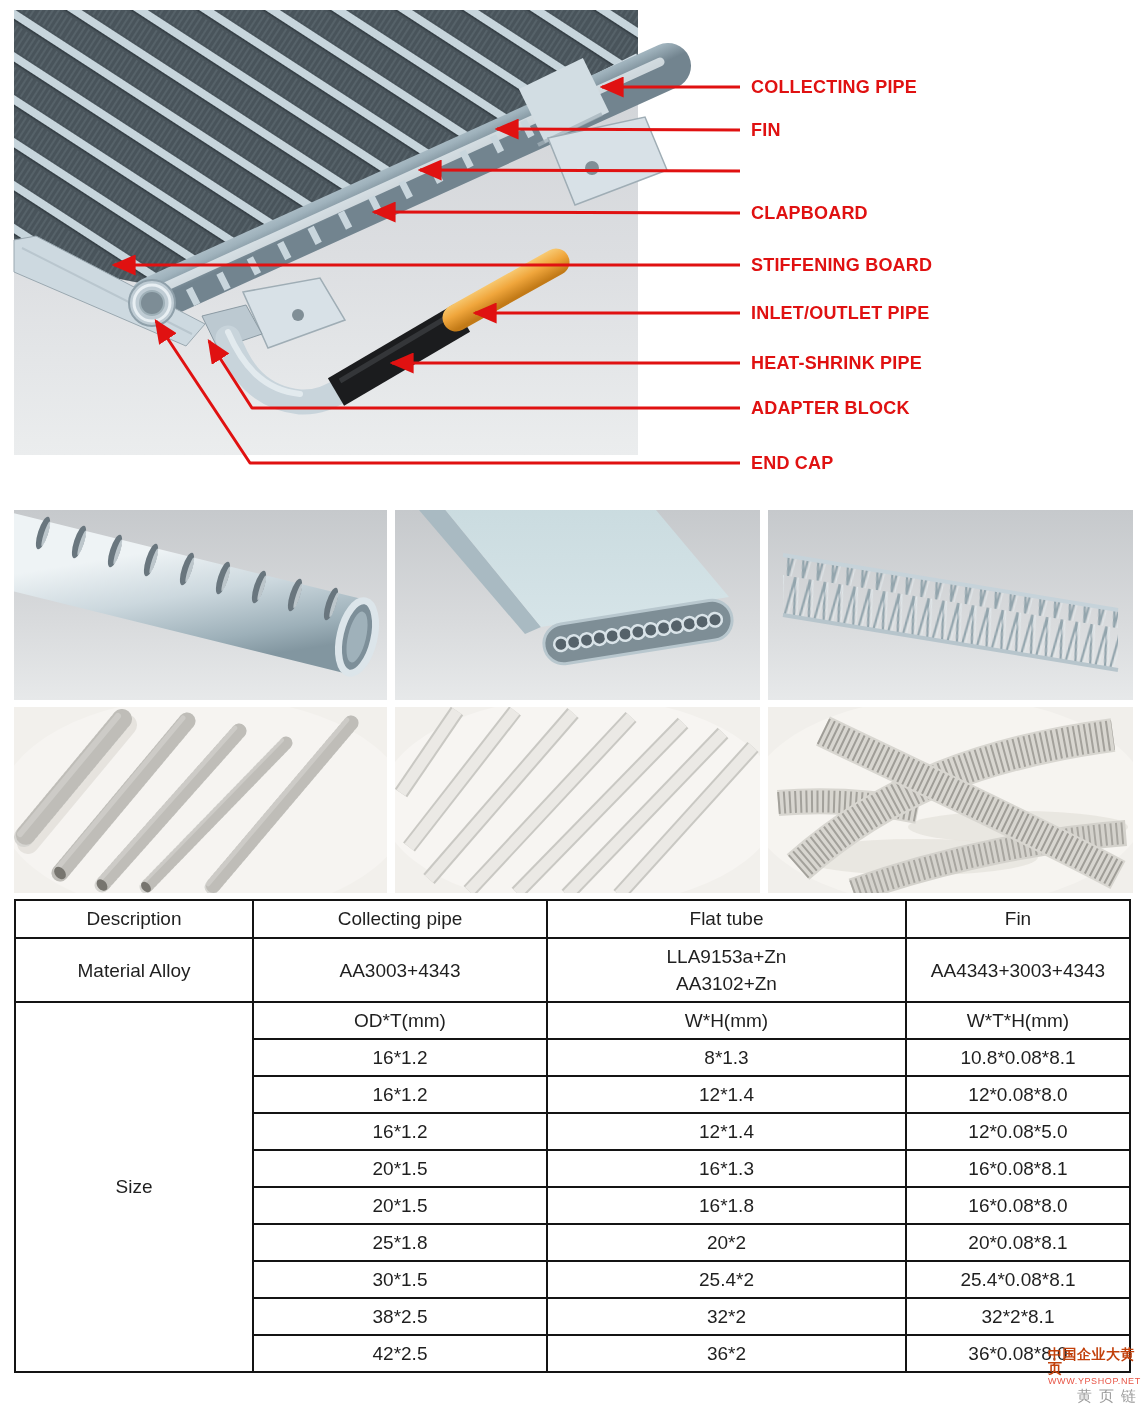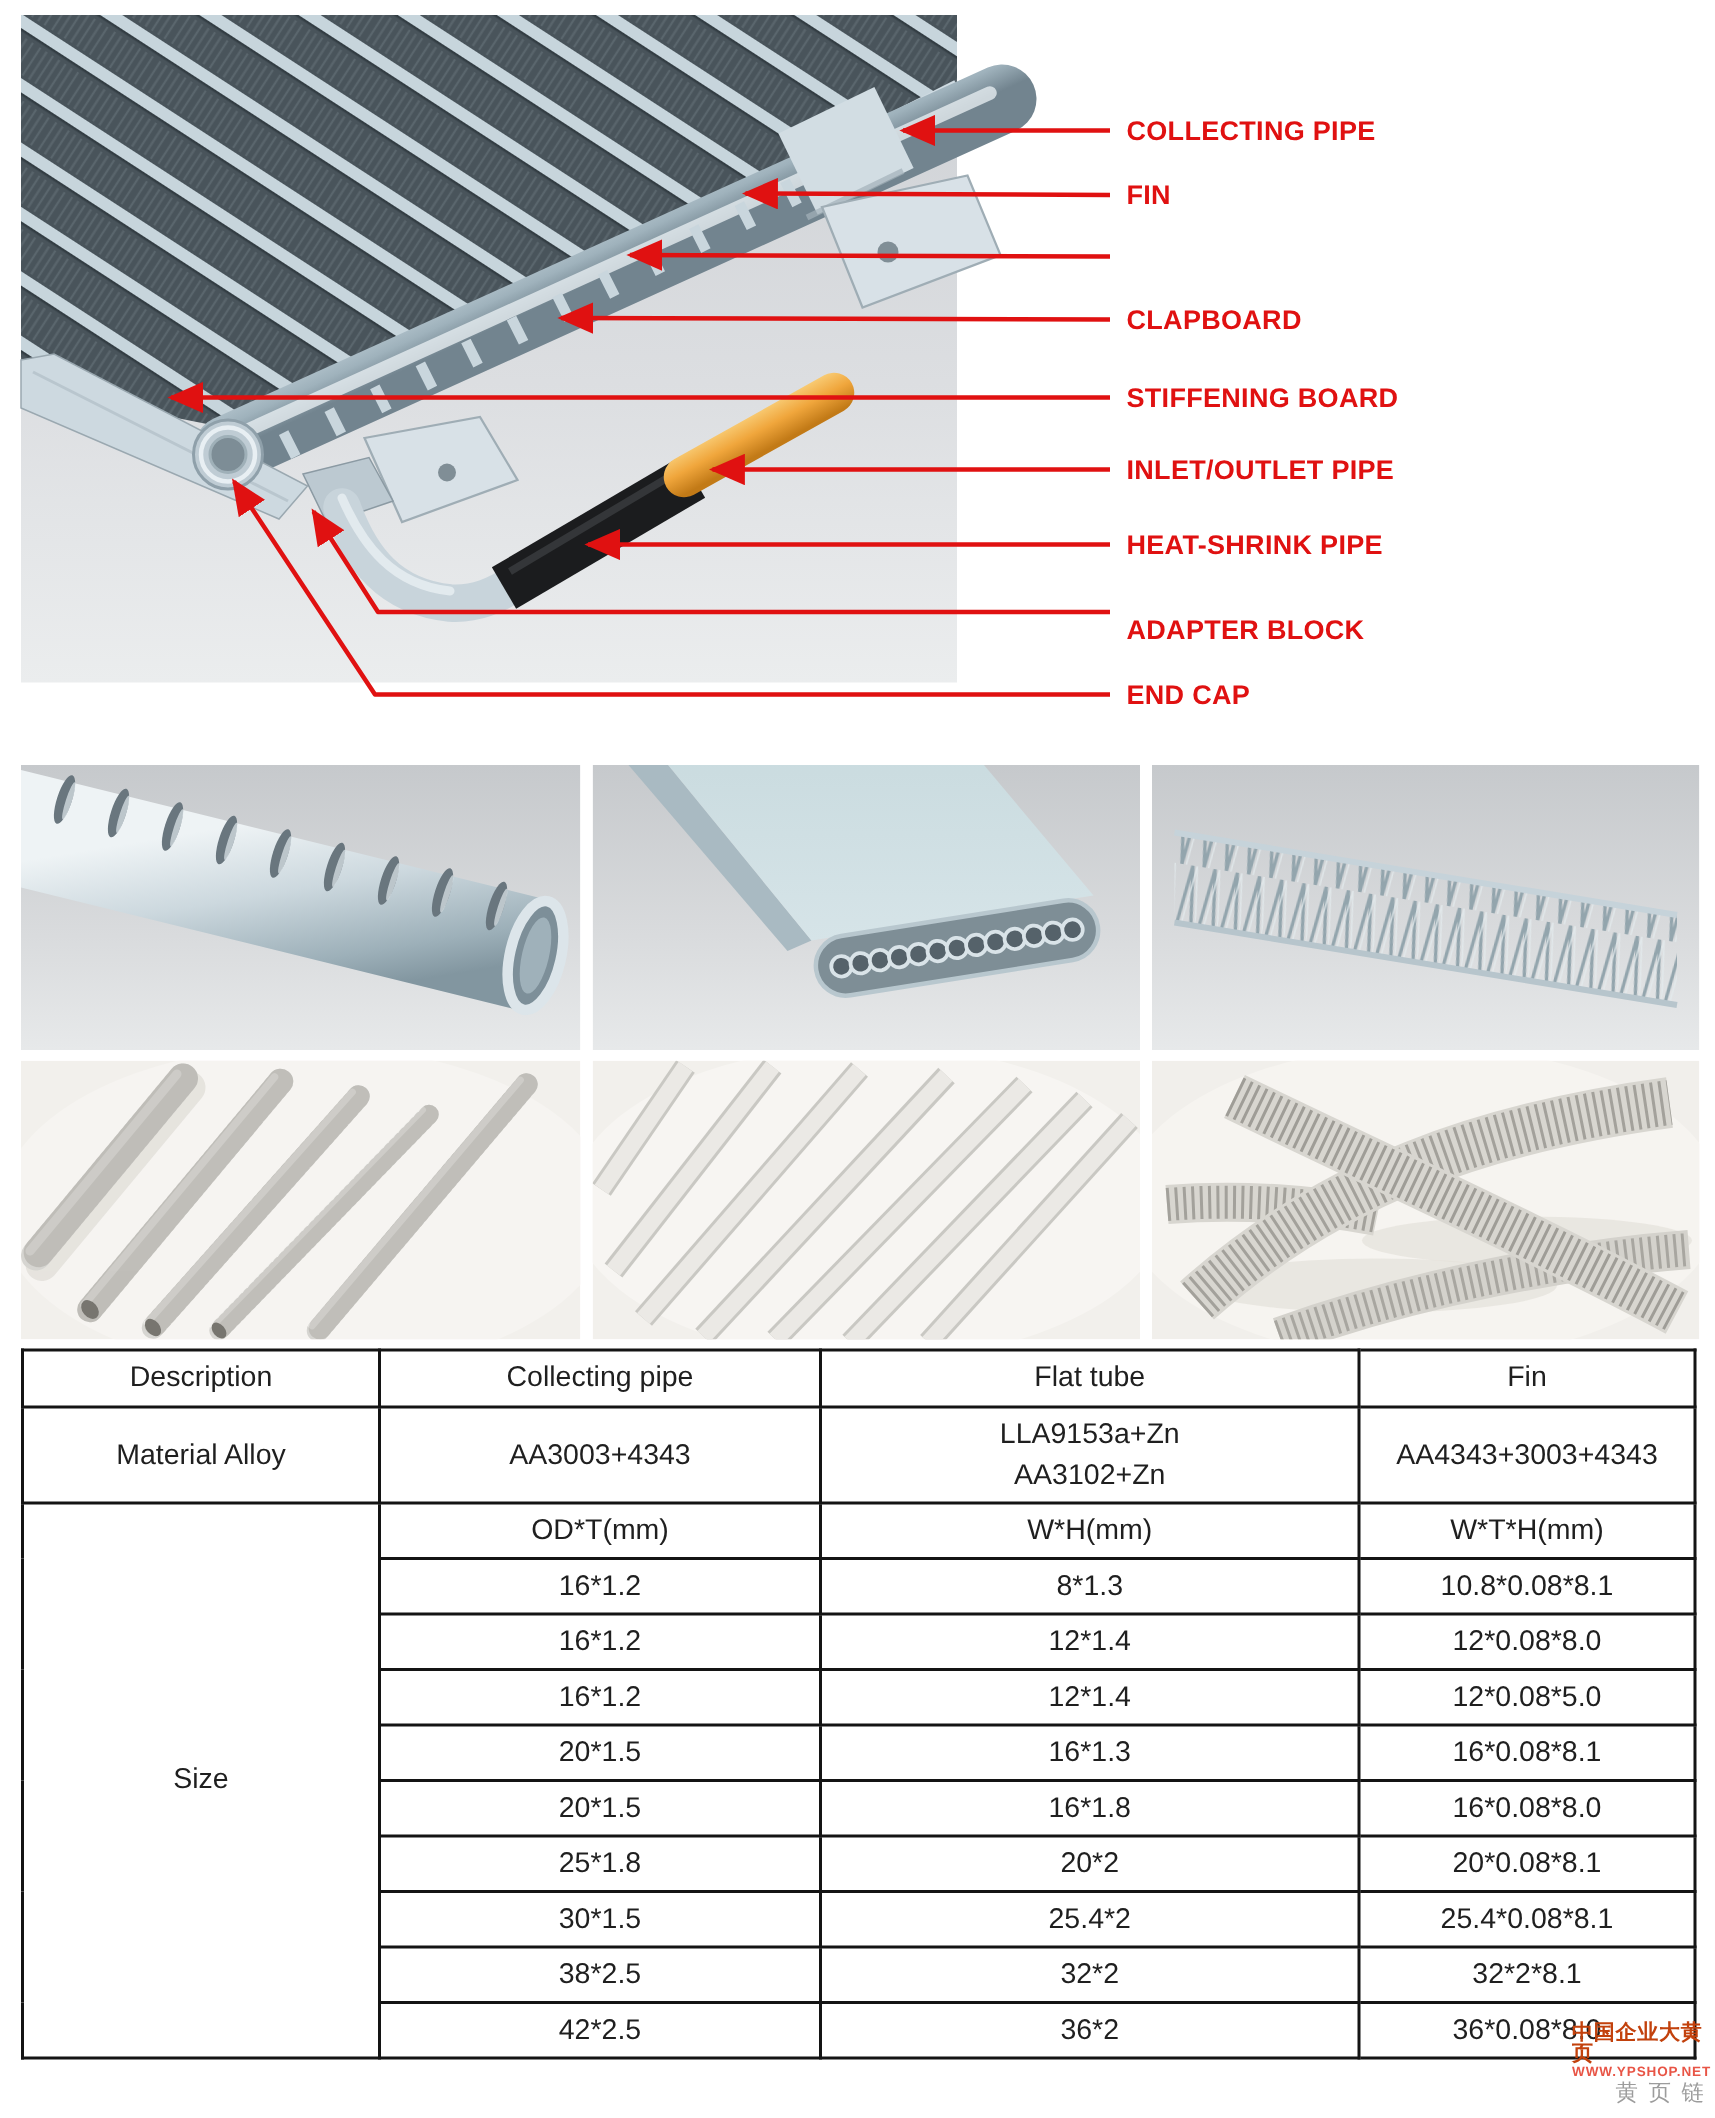--- a/index.html
+++ b/index.html
@@ -17,21 +17,21 @@
              font-size:19px;color:#1f1f1f;}
   table.spec td{border:2px solid #141414;text-align:center;vertical-align:middle;
                 padding:0 12px;}
   tr.r-head td{height:36px;}
   tr.r-mat td{height:62px;line-height:27px;}
   tr.r-unit td,tr.r-data td{height:35px;}
   td.size-cell{font-size:19px;}
   
   .watermark{position:absolute;left:1048px;top:1347px;z-index:9;line-height:1;}
   .wm1{font-size:14px;font-weight:bold;color:#c2410c;letter-spacing:.5px;}
-  .wm2{font-size:9px;font-weight:bold;color:#e85546;letter-spacing:.6px;margin-top:2px;}
+  .wm2{font-size:9px;font-weight:normal;color:#e85546;letter-spacing:.6px;margin-top:2px;}
   .wm3{font-size:15px;color:#9c9c9c;letter-spacing:7px;margin-top:2px;text-align:right;}
 </style>
 </head>
 <body>
 
 <div class="page">
 
   <div style="position:absolute;left:0;top:0;width:1143px;height:500px;">
     <svg width="1143" height="500" viewBox="0 0 1143 500">
       <defs>
@@ -120,21 +120,21 @@
         <path d="M740 463 L250 463 L156 321" marker-end="url(#ah)" stroke-linejoin="round"></path>
       </g>
     </svg>
 
     <div class="callout" style="top:76px">COLLECTING PIPE</div>
     <div class="callout" style="top:119px">FIN</div>
     <div class="callout" style="top:202px">CLAPBOARD</div>
     <div class="callout" style="top:254px">STIFFENING BOARD</div>
     <div class="callout" style="top:302px">INLET/OUTLET PIPE</div>
     <div class="callout" style="top:352px">HEAT-SHRINK PIPE</div>
-    <div class="callout" style="top:409px">ADAPTER BLOCK</div>
+    <div class="callout" style="top:397px">ADAPTER BLOCK</div>
     <div class="callout" style="top:452px">END CAP</div>
   </div>
 
   <div class="panel" style="left:14px;top:510px;width:373px;height:190px;">
     <svg width="373" height="190" viewBox="0 0 373 190">
       <defs>
         <linearGradient id="ga_bg" x1="0" y1="0" x2="0" y2="1">
           <stop offset="0" stop-color="#c6c9cc"></stop>
             <stop offset="0.6" stop-color="#d9dbdd"></stop>
           <stop offset="1" stop-color="#e7e9ea"></stop>

